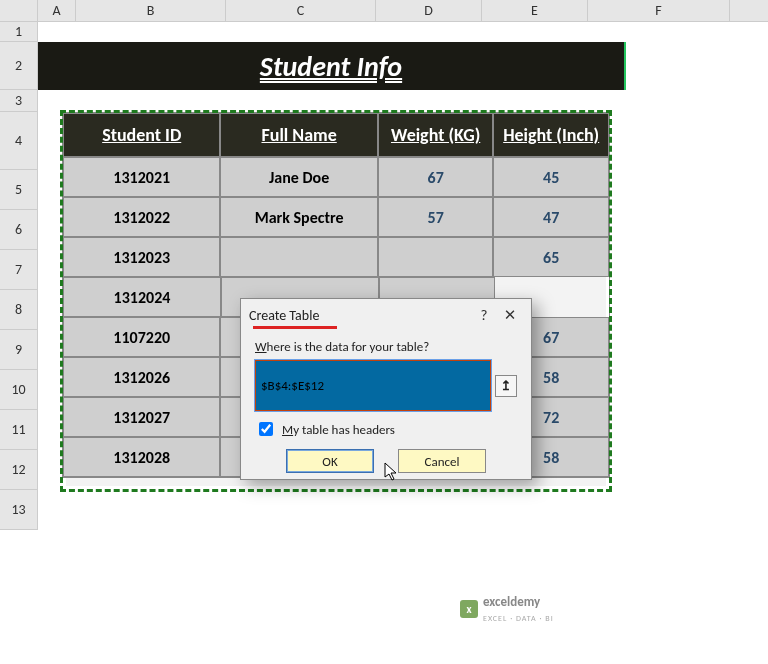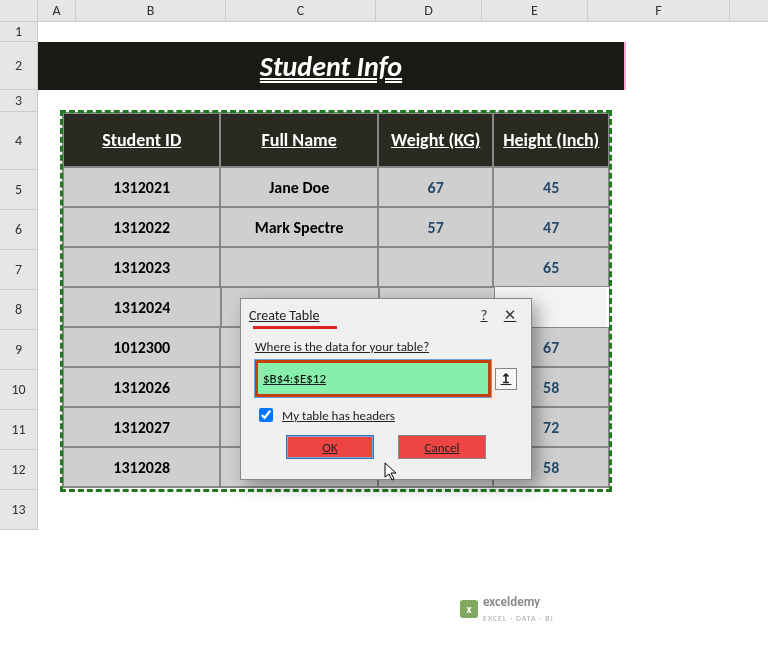--- a/index.html
+++ b/index.html
@@ -16,72 +16,72 @@
   .col-headers { display:flex; height:22px; border-bottom:1px solid #ccc; background:#e6e6e6; font-size:14px; color:#333; }
   .col-h { border-right:1px solid #ccc; display:flex; align-items:center; justify-content:center; }
   .row-headers { position:absolute; top:22px; left:0; width:38px; }
   .row-h { border-right:1px solid #ccc; border-bottom:1px solid #ccc; background:#e6e6e6; display:flex; align-items:center; justify-content:center; font-size:14px; color:#333; }
   .title-cell {
     position:absolute; left:38px; top:42px; width:588px; height:48px;
     background:#1a1a14; color:#fff; font-size:28px; font-weight:bold;
     display:flex; align-items:center; justify-content:center;
     text-decoration: underline double;
     font-style: italic;
-    border-right:2px solid #f9a8d4;
+    border-right:2px solid #22c55e;
   }
   .data-table {
     position:absolute; left:62px; top:112px; width:548px;
     border:1px solid #888;
   }
   .tr { display:flex; }
   .th, .td {
     border:1px solid #888; padding:0; display:flex; align-items:center; justify-content:center;
     font-weight:bold;
   }
-  .th { background:#2a2a20; color:#fff; height:54px; font-size:18px; text-decoration:underline; }
+  .th { background:#2a2a20; color:#fff; height:44px; font-size:18px; text-decoration:underline; }
   .td { background:#cfcfcf; height:40px; font-size:16px; color:#000000; }
   .td.c3, .td.c4 { color:#2a4a6a; }
   .c1 { width:158px; }
   .c2 { width:158px; }
   .c3 { width:116px; }
   .c4 { width:116px; }
   .marching {
     position:absolute; left:60px; top:110px; width:552px; height:382px;
     border:3px dashed #1f7a1f; pointer-events:none;
   }
   .sel-overlay {
     position:absolute; left:66px; top:116px; width:540px; height:370px;
     background:rgba(140,140,140,0.10); pointer-events:none;
   }
   .dialog {
     position:absolute; left:240px; top:298px; width:292px; height:182px;
     background:#f0f0f0; border:1px solid #888; box-shadow:6px 6px 16px rgba(0,0,0,0.35);
-    font-size:13px; color:#222;text-decoration:underline;
+    font-size:13px; color:#222;
   }
   .dlg-titlebar { display:flex; align-items:center; height:32px; padding:0 8px; }
   .dlg-title { flex:1; font-size:14px; }
   .dlg-titlebar .icn { width:26px; text-align:center; font-size:15px; color:#333; cursor:default; }
   .dlg-underline { position:absolute; left:12px; top:27px; width:84px; height:3px; background:#d22; }
   .dlg-body { padding:4px 14px 0 14px; }
   .dlg-label { margin:4px 0 6px 0; }
   .dlg-label u { text-decoration:underline; }
   .dlg-input-row { display:flex; align-items:center; margin-bottom:8px; }
   .dlg-input {
-    flex:1; border:3px solid #c2410c; background:#86efac; padding:8px 5px; font-family:inherit;
+    flex:1; border:1px solid #c2410c; background:#0369a1; padding:17px 5px; font-family:inherit;
     font-size:13px; outline:1px solid #6aa0e8;
   }
   .dlg-range-btn {
     width:22px; height:22px; margin-left:4px; border:1px solid #888; background:#f6f6f6;
     display:flex; align-items:center; justify-content:center; font-weight:bold;
   }
   .dlg-check-row { display:flex; align-items:center; gap:6px; margin-bottom:10px; }
   .dlg-check-row input { width:14px; height:14px; }
   .dlg-btns { display:flex; justify-content:center; gap:24px; padding-bottom:10px; }
   .dlg-btn {
-    width:88px; height:24px; border:1px solid #888; background:#ef4444;
+    width:88px; height:24px; border:1px solid #888; background:#fef9c3;
     display:flex; align-items:center; justify-content:center; font-size:13px;
   }
   .dlg-btn.primary { border:1px solid #3a6fb0; box-shadow:0 0 0 1px #7aa8dd inset; }
   .cursor-arrow {
     position:absolute; left:384px; top:462px; width:16px; height:20px; pointer-events:none;
   }
   .watermark {
     position:absolute; left:460px; top:594px; font-size:13px; color:#999;
     display:flex; align-items:center; gap:5px;
   }
@@ -150,21 +150,21 @@
         <div class="td c2"></div>
         <div class="td c3"></div>
         <div class="td c4">65</div>
       </div>
       <div class="tr">
         <div class="td c1">1312024</div>
         <div class="td c2"></div>
         <div class="td c3"></div>
       </div>
       <div class="tr">
-        <div class="td c1">1012300</div>
+        <div class="td c1">1107220</div>
         <div class="td c2"></div>
         <div class="td c3"></div>
         <div class="td c4">67</div>
       </div>
       <div class="tr">
         <div class="td c1">1312026</div>
         <div class="td c2"></div>
         <div class="td c3"></div>
         <div class="td c4">58</div>
       </div>

